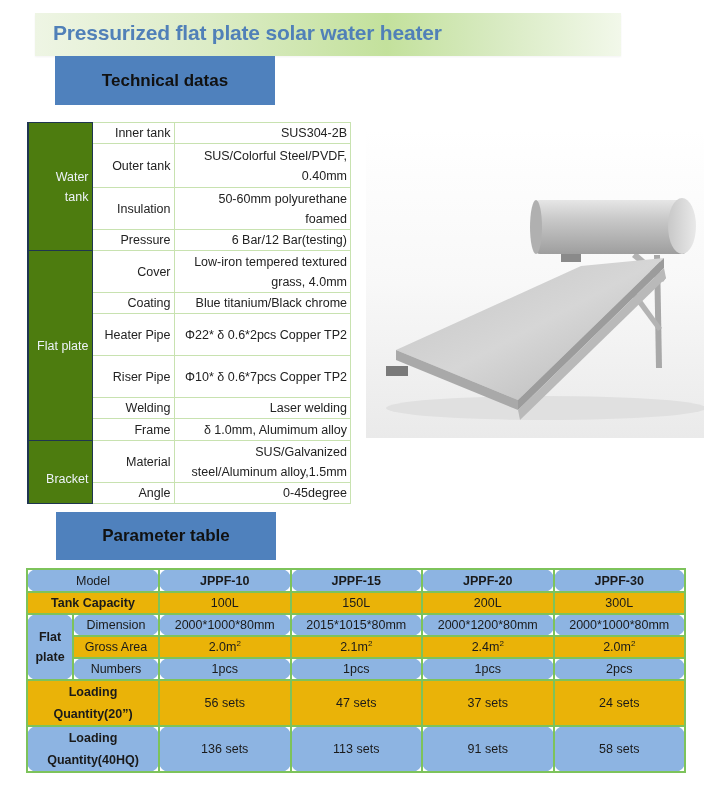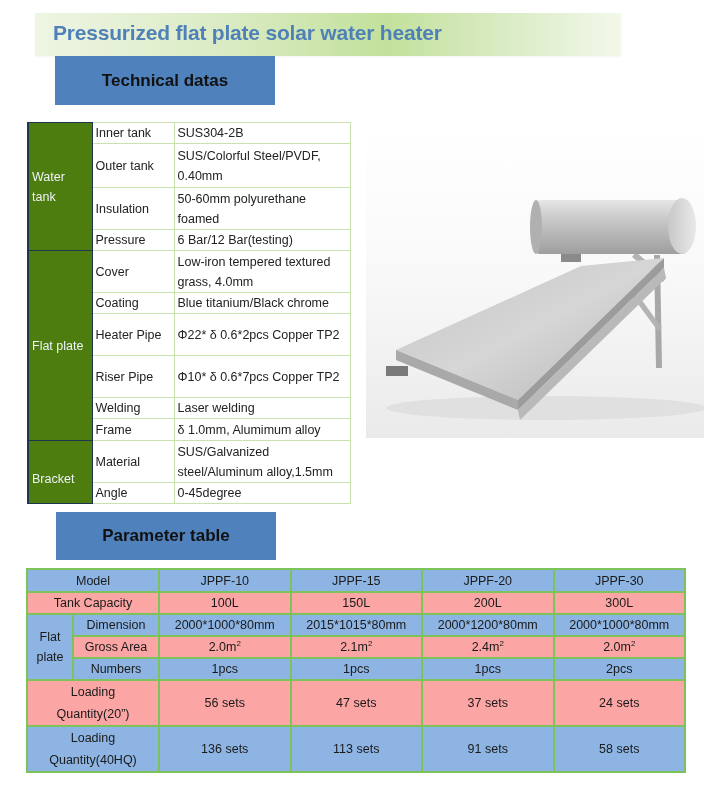--- a/index.html
+++ b/index.html
@@ -9,33 +9,33 @@
     background: linear-gradient(to right, #eef5e4 0%, #dcecc6 30%, #c3e19c 60%, #d7eac0 78%, #f2f8ea 100%);
     box-shadow: 0 1px 2px rgba(0,0,0,0.05); }
   .title-text { position: absolute; left: 18px; top: 8px; font-size: 21px; font-weight: bold; color: #5080b8; letter-spacing: -0.2px; }
 
   .section-label { position: absolute; background: #4f81bd; color: #111; font-weight: bold; font-size: 17px; display: flex; align-items: center; justify-content: center; }
   .sl-tech { left: 55px; top: 56px; width: 220px; height: 49px; }
   .sl-param { left: 56px; top: 512px; width: 220px; height: 48px; }
 
   table { border-collapse: collapse; position: absolute; }
   .tech { left: 27px; top: 122px; width: 324px; font-size: 12.5px; color: #222; }
-  .tech td { border: 1px solid #c8e2b0; text-align: left; vertical-align: middle; line-height: 20px; padding: 0 3px; }
+  .tech td { border: 1px solid #c8e2b0; text-align: right; vertical-align: middle; line-height: 20px; padding: 0 3px; }
   .tech td.group { background: #4d7c0f; color: #eef3f9; width: 64px; border: 1px solid #1f3550; border-left: 2px solid #1f3550; margin-top: 36px; }
   .tech td.lbl { width: 82px; }
 
   .product-photo { position: absolute; left: 366px; top: 130px; width: 338px; height: 308px;
     background: linear-gradient(to bottom, #ffffff 0%, #f8f8f8 50%, #eaeaea 100%); overflow: hidden; }
 
   .param { left: 26px; top: 568px; width: 660px; font-size: 12.5px; color: #1a1a1a; }
   .param td { border: 2px solid #7dc35b; text-align: center; vertical-align: middle; padding: 0 2px; }
-  .param tr.light td { background: #8db4e2; }
-  .param tr.dark td { background: #fca5a5; }
+  .param tr.light td { background: #8db4e2; border-radius: 10px; }
+  .param tr.dark td { background: #eab308; }
   .param td.flatgroup { background: #8db4e2 !important; width: 46px; }
-  .param .bold { font-weight: normal; }
+  .param .bold { font-weight: bold; }
   .param tr.head td { height: 23px; }
   .param tr.cap td { height: 22px; }
   .param tr.dim td { height: 22px; }
   .param tr.area td { height: 22px; }
   .param tr.num td { height: 22px; margin-left: 9px; }
   .param tr.load td { height: 44px; line-height: 22px; }
   .param sup { font-size: 8px; }
 </style>
 </head>
 <body>

